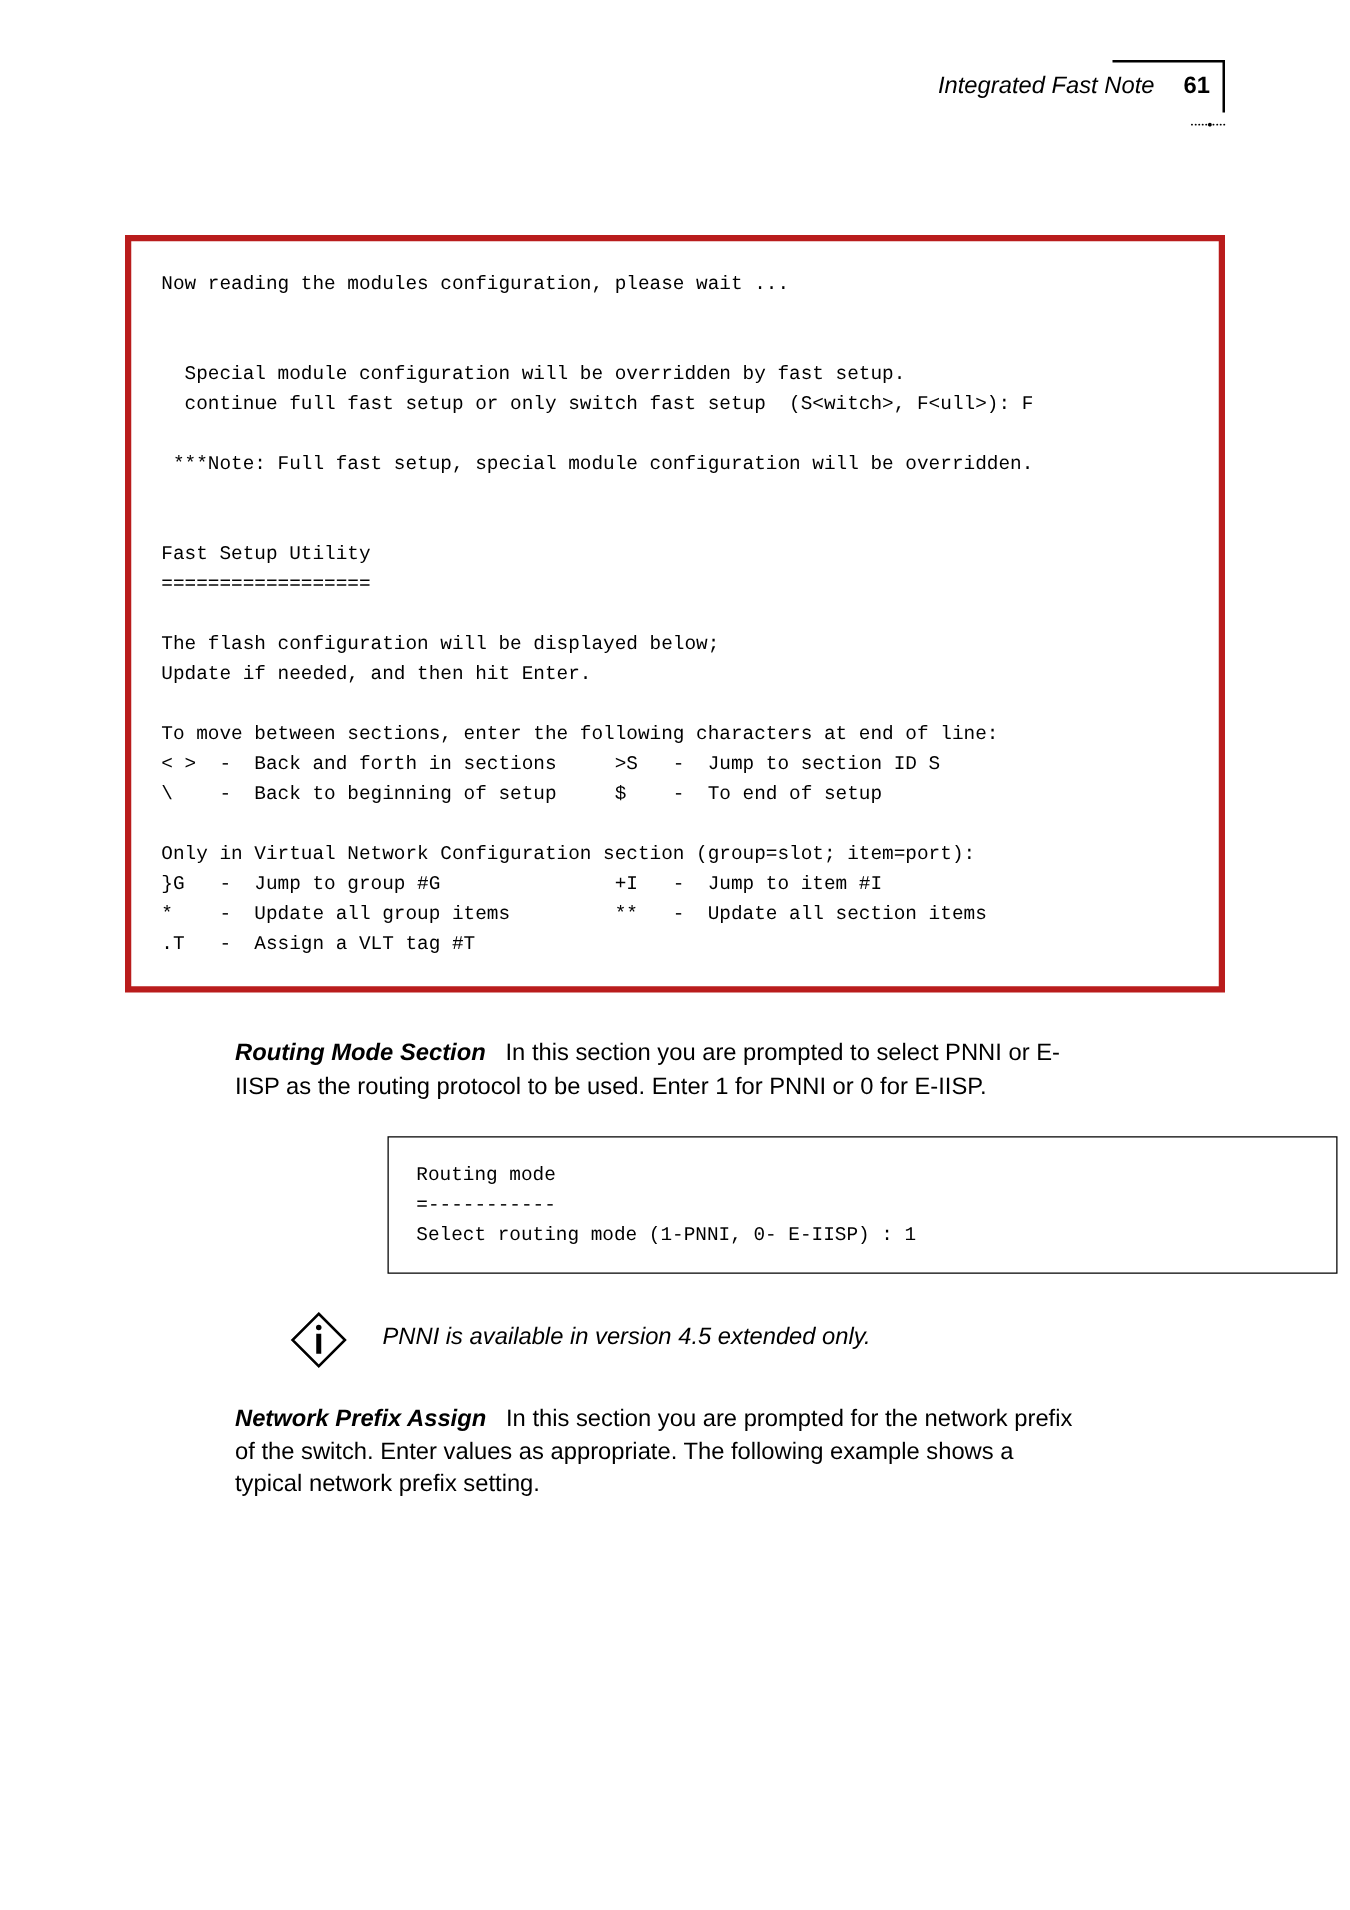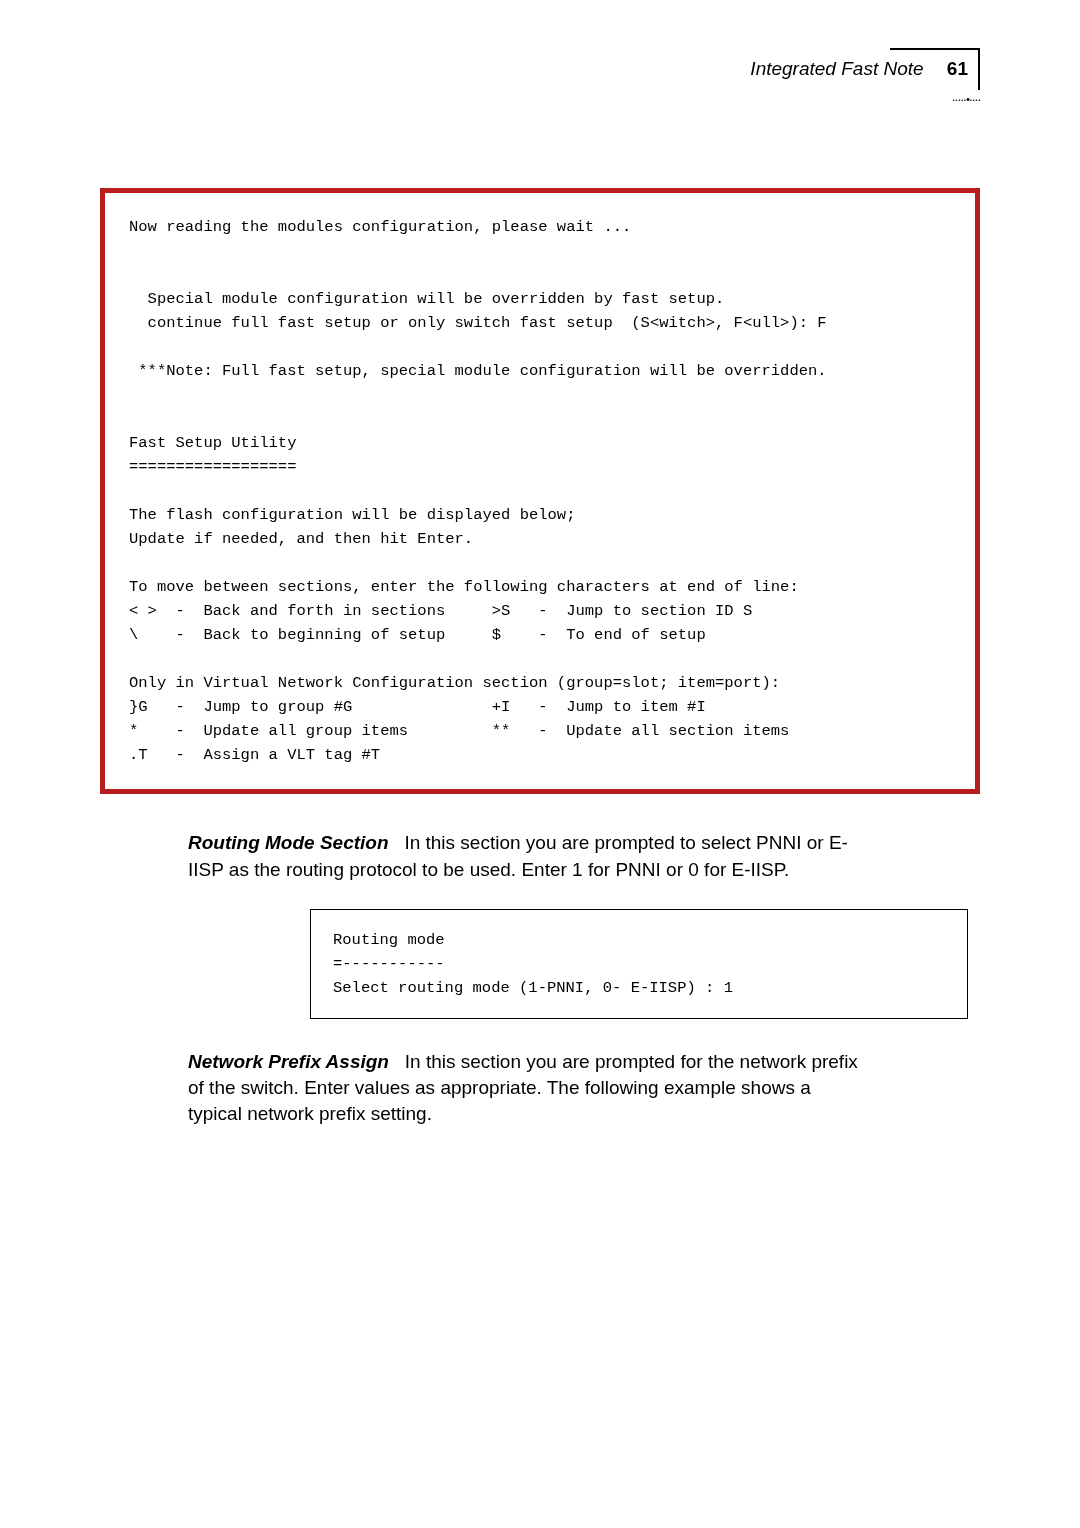--- a/index.html
+++ b/index.html
@@ -62,21 +62,21 @@
   }
   .code-box-small {
     border: 1px solid #000;
     padding: 18px 22px;
     font-family: 'Courier New', Courier, monospace;
     font-size: 15.5px;
     line-height: 1.55;
     white-space: pre;
     margin-bottom: 30px;
     margin-left: 210px;
-    width: 658px;
+    width: 760px;
   }
   .section-text {
     margin-left: 88px;
     width: 670px;
     font-size: 19px;
     line-height: 1.38;
     margin-bottom: 26px;
     font-family: 'Helvetica Neue', Arial, sans-serif;
     font-weight: 300;
   }
@@ -143,18 +143,26 @@
 .T   -  Assign a VLT tag #T</div>
 
   <p class="section-text">
     <span class="section-title">Routing Mode Section</span>&nbsp;&nbsp;&nbsp;<span>In this section you are prompted to select PNNI or E-IISP as the routing protocol to be used. Enter 1 for PNNI or 0 for E-IISP.</span>
   </p>
 
   <div class="code-box-small">Routing mode
 =-----------
 Select routing mode (1-PNNI, 0- E-IISP) : 1</div>
 
+  <div class="info-row">
+    <svg class="info-icon" viewBox="0 0 46 46">
+      <polygon points="23,2 44,23 23,44 2,23" fill="none" stroke="#000" stroke-width="2"></polygon>
+      <circle cx="23" cy="13" r="2.2" fill="#000"></circle>
+      <rect x="21" y="18" width="4" height="16" fill="#000"></rect>
+    </svg>
+    <div class="info-text">PNNI is available in version 4.5 extended only.</div>
+  </div>
 
   <p class="section-text">
     <span class="section-title">Network Prefix Assign</span>&nbsp;&nbsp;&nbsp;<span>In this section you are prompted for the network prefix of the switch. Enter values as appropriate. The following example shows a typical network prefix setting.</span>
   </p>
 
 </div>
 
 </body></html>

